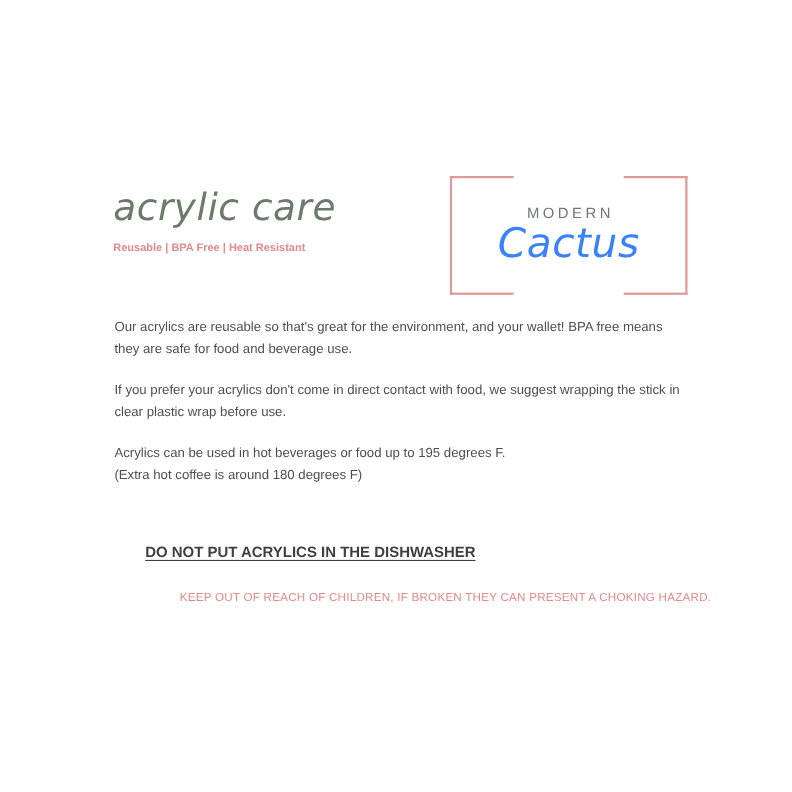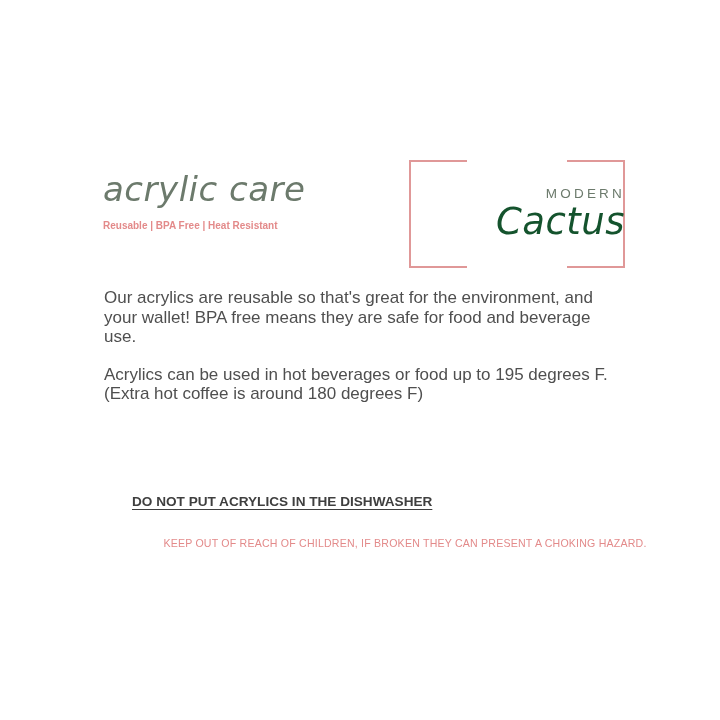--- a/index.html
+++ b/index.html
@@ -84,48 +84,48 @@
     border-right: 2px solid #e09898;
   }
   .logo-text {
     position: absolute;
     left: 0;
     top: 0;
     width: 216px;
     height: 108px;
     display: flex;
     flex-direction: column;
-    align-items: flex-end;
+    align-items: center;
     justify-content: center;
   }
   .logo-line1 {
     font-family: "Liberation Sans", sans-serif;
     font-size: 13.5px;
     letter-spacing: 3.2px;
     color: #6c7a6c;
     text-indent: 3.2px;
     margin-bottom: 2px;
   }
   .logo-line2 {
     font-family: "DejaVu Sans", sans-serif;
     font-size: 37px;
     font-style: italic;
-    color: #14532d;
+    color: #3b82f6;
     letter-spacing: 0.5px;
     line-height: 1.05;
   }
 
   
   .body-copy {
     position: absolute;
     left: 104px;
     top: 288px;
     width: 520px;
     font-family: "Liberation Sans", sans-serif;
-    font-size: 17px;
+    font-size: 12px;
     line-height: 19.5px;
     color: #4f4f4f;
   }
   .para {
     margin: 0 0 18px 0;
   }
   .para:last-child {
     margin-bottom: 0;
   }
 
@@ -173,20 +173,21 @@
       <div class="logo-text">
         <div class="logo-line1">MODERN</div>
         <div class="logo-line2">Cactus</div>
       </div>
     </div>
 
   </div>
 
   <div class="body-copy">
     <p class="para">Our acrylics are reusable so that's great for the environment, and your wallet! BPA free means they are safe for food and beverage use.</p>
+    <p class="para">If you prefer your acrylics don't come in direct contact with food, we suggest wrapping the stick in clear plastic wrap before use.</p>
     <p class="para" style="white-space: pre-line;">Acrylics can be used in hot beverages or food up to 195 degrees F.
 (Extra hot coffee is around 180 degrees F)</p>
   </div>
 
   <div class="warning-underline">DO NOT PUT ACRYLICS IN THE DISHWASHER</div>
 
   <div class="footnote">KEEP OUT OF REACH OF CHILDREN, IF BROKEN THEY CAN PRESENT A CHOKING HAZARD.</div>
 
 </div>
 

